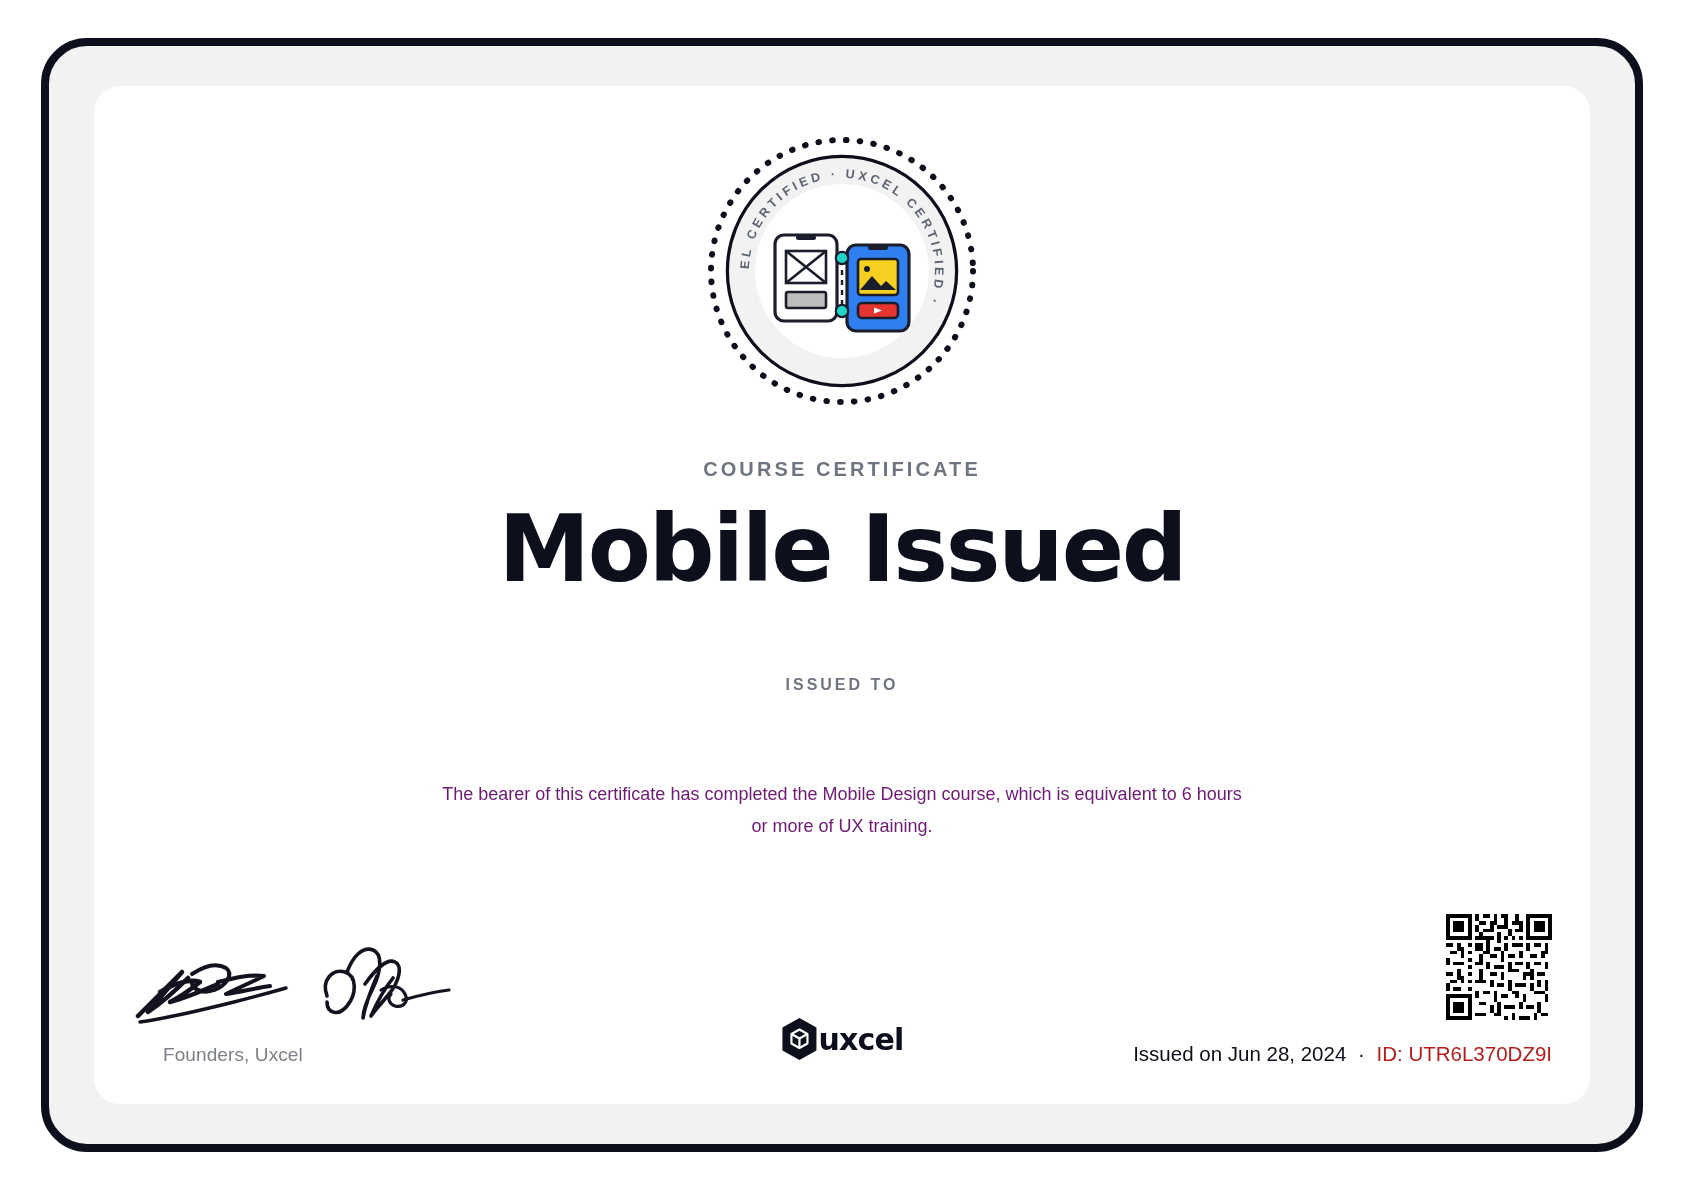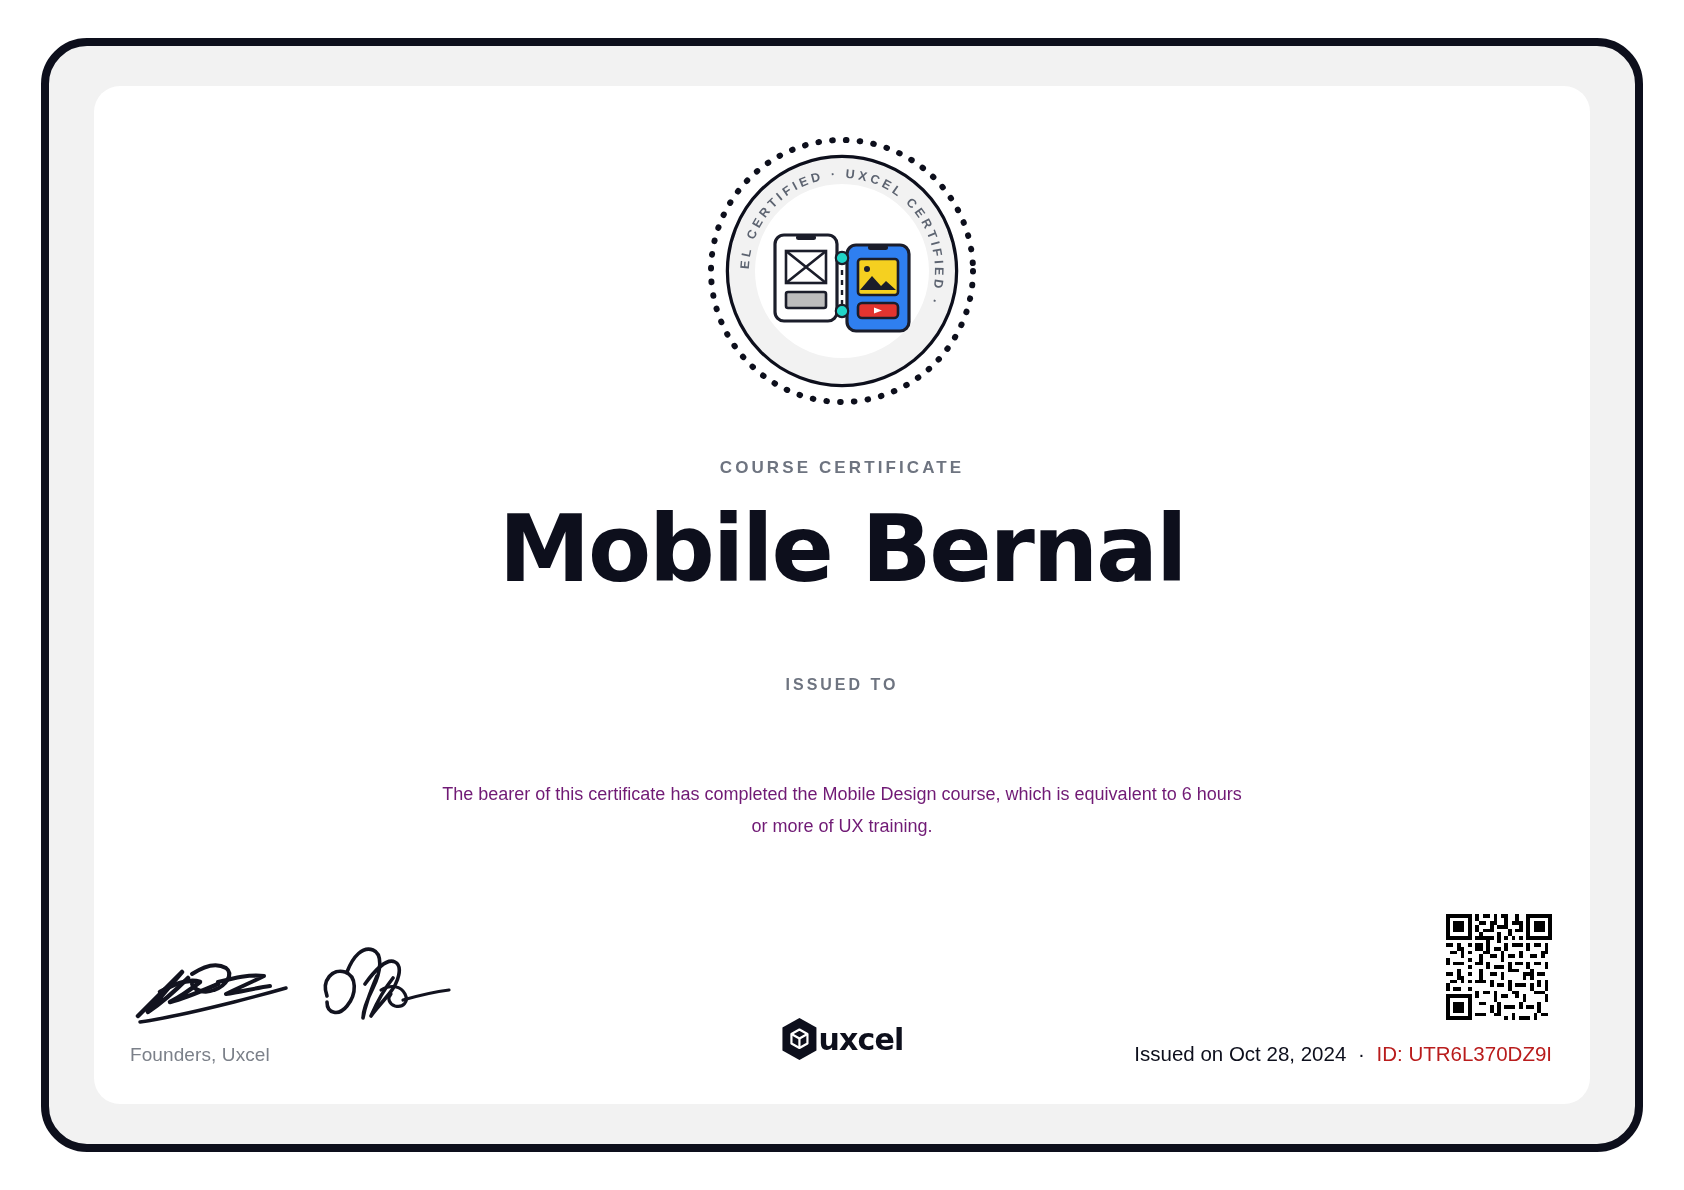--- a/index.html
+++ b/index.html
@@ -59,21 +59,21 @@
   .center-col {
     position: absolute;
     left: 0;
     right: 0;
     text-align: center;
   }
 
   #eyebrow-course-certificate {
     top: 372px;
     font-family: "Liberation Sans", sans-serif;
-    font-size: 17px;
+    font-size: 20px;
     font-weight: 700;
     letter-spacing: 3.1px;
     color: #6e7480;
   }
 
   #course-title {
     top: 412px;
     font-family: "DejaVu Sans", sans-serif;
     font-size: 92px;
     font-weight: 700;
@@ -135,20 +135,21 @@
     height: 86px;
     margin-bottom: 14px;
   }
   #signatures-row svg { display: block; }
 
   #founders-label {
     font-family: "Liberation Sans", sans-serif;
     font-size: 19px;
     color: #7b8089;
     letter-spacing: 0.1px;
+    margin-left: 33px;
   }
 
   
   #brand-logo {
     position: absolute;
     left: 50%;
     bottom: 44px;
     transform: translateX(-50%);
     display: flex;
     align-items: center;
@@ -227,21 +228,21 @@
           <path d="M 172,176.5 L 180,179.5 L 172,182.5 Z" fill="#ffffff"></path>
         </g>
 
         <circle cx="140" cy="127" r="6.2" fill="#21d4c8" stroke="#1b1d2a" stroke-width="2.2"></circle>
         <circle cx="140" cy="180" r="6.2" fill="#21d4c8" stroke="#1b1d2a" stroke-width="2.2"></circle>
       </svg>
     </div>
 
     <div class="center-col" id="eyebrow-course-certificate">COURSE CERTIFICATE</div>
 
-    <div class="center-col" id="course-title">Mobile Bernal</div>
+    <div class="center-col" id="course-title">Mobile Issued</div>
 
     <div class="center-col" id="eyebrow-issued-to">ISSUED TO</div>
 
 
     <div id="certificate-description" class="center-col">The bearer of this certificate has completed the Mobile Design course, which is equivalent to 6 hours or more of UX training.</div>
 
     <div id="footer">
 
       <div id="signature-block">
         <div id="signatures-row">
@@ -407,21 +408,21 @@
             <rect x="20" y="28" width="3" height="1"></rect>
               <rect x="24" y="27" width="1" height="2"></rect>
             <rect x="26" y="27" width="2" height="1"></rect>
             <rect x="19" y="22" width="1" height="1"></rect>
               <rect x="22" y="16" width="1" height="1"></rect>
             <rect x="10" y="10" width="1" height="1"></rect>
               <rect x="26" y="21" width="1" height="1"></rect>
           </g>
         </svg>
         <div id="issuance-line">
-          <span>Issued on Oct 28, 2024</span>
+          <span>Issued on Jun 28, 2024</span>
           <span class="sep">·</span>
           <span id="certificate-id">ID: UTR6L370DZ9I</span>
         </div>
       </div>
 
     </div>
   </div>
 </div>
 
 </body></html>

